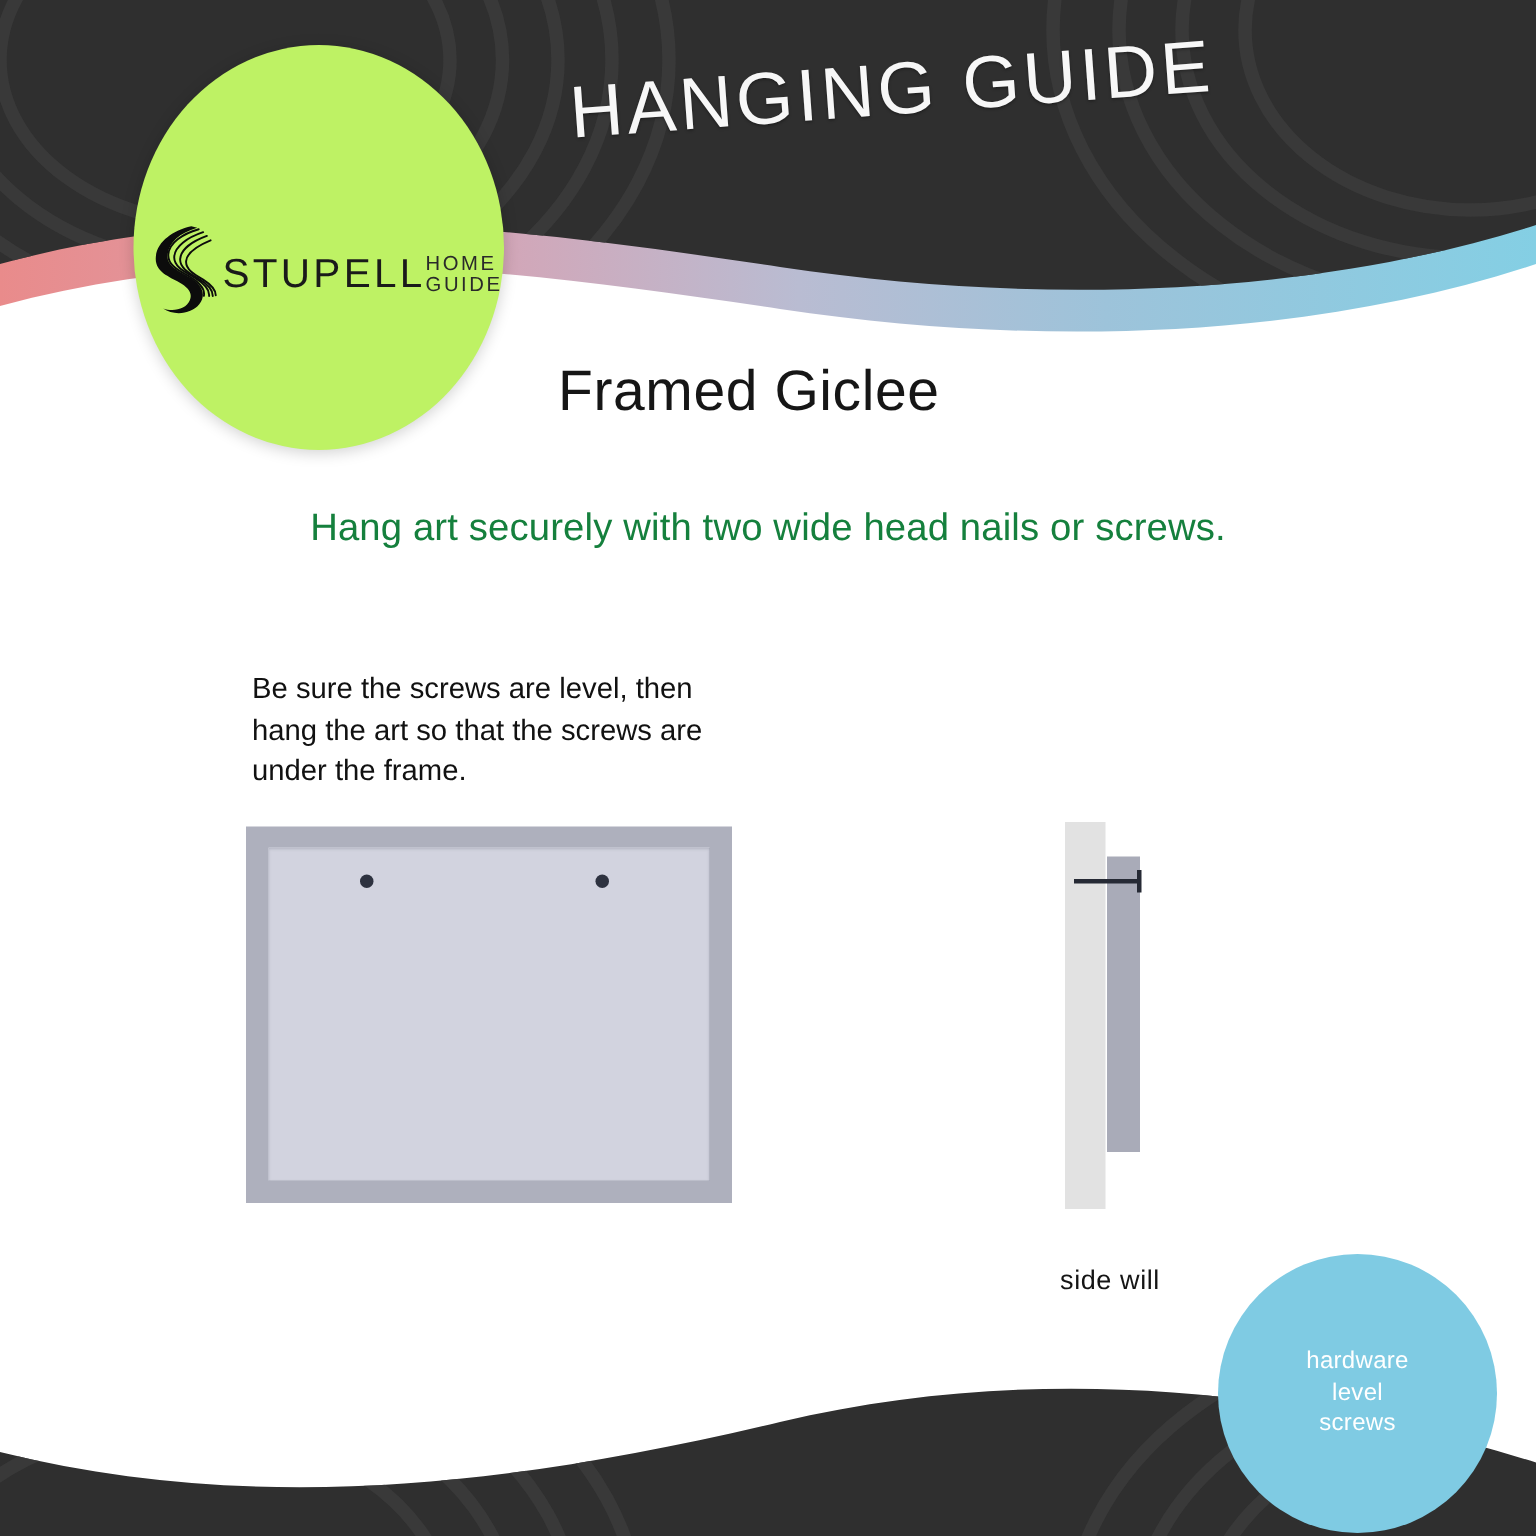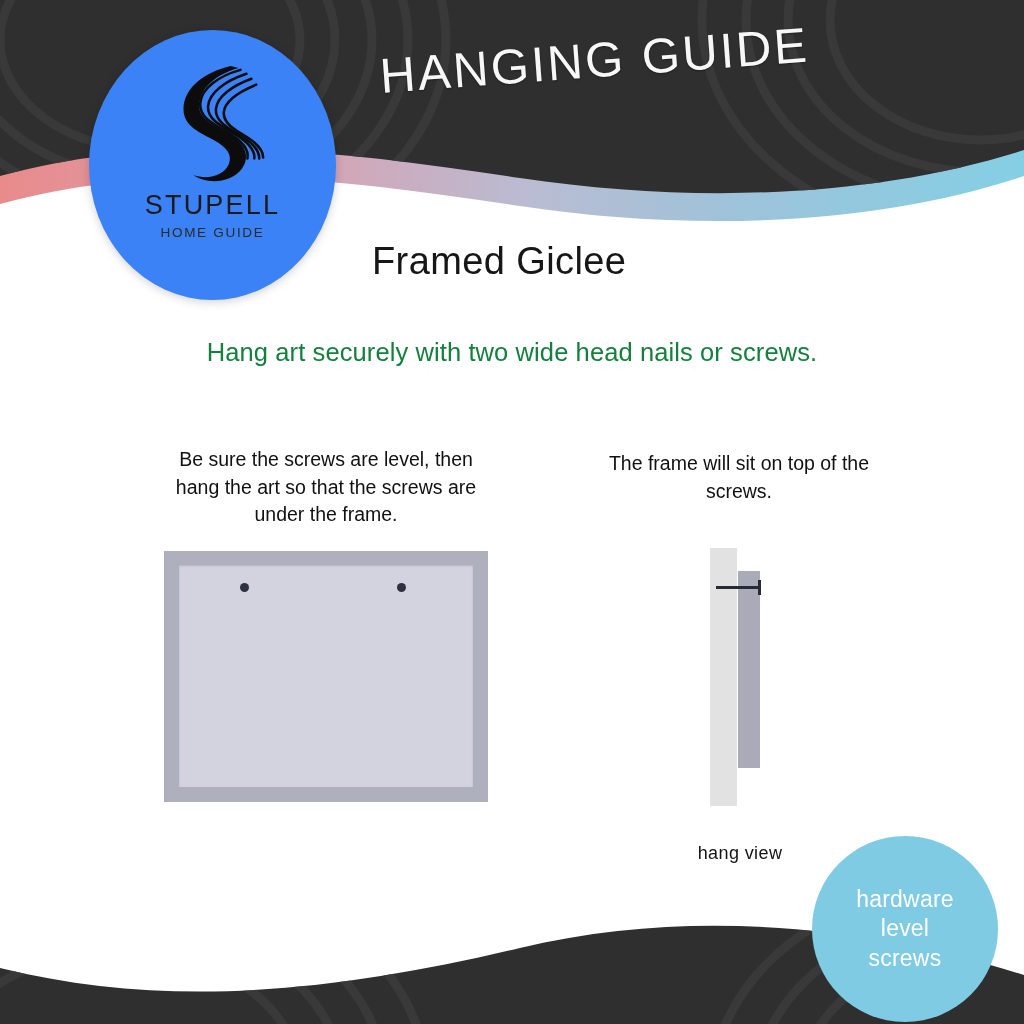--- a/index.html
+++ b/index.html
@@ -30,24 +30,24 @@
   }
 
   
   #logo-badge {
     position: absolute;
     left: 89px;
     top: 30px;
     width: 247px;
     height: 270px;
     border-radius: 50%;
-    background: #3b82f6;
+    background: #bef264;
     box-shadow: 0 2px 10px rgba(0,0,0,0.18);
     display: flex;
-    flex-direction: column;
+    flex-direction: row;
     align-items: center;
     justify-content: flex-start;
     padding-top: 28px;
     box-sizing: border-box;
   }
   #logo-mark {
     width: 118px;
     height: 128px;
   }
   #logo-wordmark {
@@ -106,21 +106,21 @@
     letter-spacing: 0.1px;
   }
 
   
   .instruction {
     position: absolute;
     font-size: 19.5px;
     font-weight: 500;
     color: #111111;
     line-height: 1.42;
-    text-align: center;
+    text-align: left;
   }
   #instruction-front {
     left: 168px;
     top: 446px;
     width: 316px;
   }
   #instruction-side {
     left: 600px;
     top: 450px;
     width: 278px;
@@ -224,21 +224,21 @@
     width: 186px;
     height: 186px;
     border-radius: 50%;
     background: #7fcbe3;
     display: flex;
     align-items: center;
     justify-content: center;
   }
   #hardware-badge-text {
     color: #ffffff;
-    font-size: 23px;
+    font-size: 16px;
     font-weight: 400;
     line-height: 1.28;
     text-align: center;
     letter-spacing: 0.2px;
   }
 </style>
 </head>
 <body>
 
 <div id="page">
@@ -306,36 +306,35 @@
     <div id="logo-wordmark">STUPELL</div>
     <div id="logo-tagline">HOME GUIDE</div>
   </div>
 
   <div id="main-title">HANGING GUIDE</div>
   <div id="product-type">Framed Giclee</div>
 
   <div id="headline">Hang art securely with two wide head nails or screws.</div>
 
   <div class="instruction" id="instruction-front">Be sure the screws are level, then hang the art so that the screws are under the frame.</div>
-  <div class="instruction" id="instruction-side">The frame will sit on top of the screws.</div>
 
   <div id="front-view-figure">
     <div id="front-frame"></div>
     <div id="front-mat"></div>
     <div class="screw-dot" id="screw-dot-left"></div>
     <div class="screw-dot" id="screw-dot-right"></div>
   </div>
 
   <div id="side-view-figure">
     <div id="side-wall"></div>
     <div id="side-frame"></div>
     <div id="side-nail"></div>
     <div id="side-nail-head"></div>
   </div>
-  <div class="view-caption" id="caption-side">hang view</div>
+  <div class="view-caption" id="caption-side">side will</div>
 
   <div id="hardware-badge">
     <div id="hardware-badge-text">
       <div>hardware</div>
       <div>level</div>
       <div>screws</div>
     </div>
   </div>
 
 </div>

